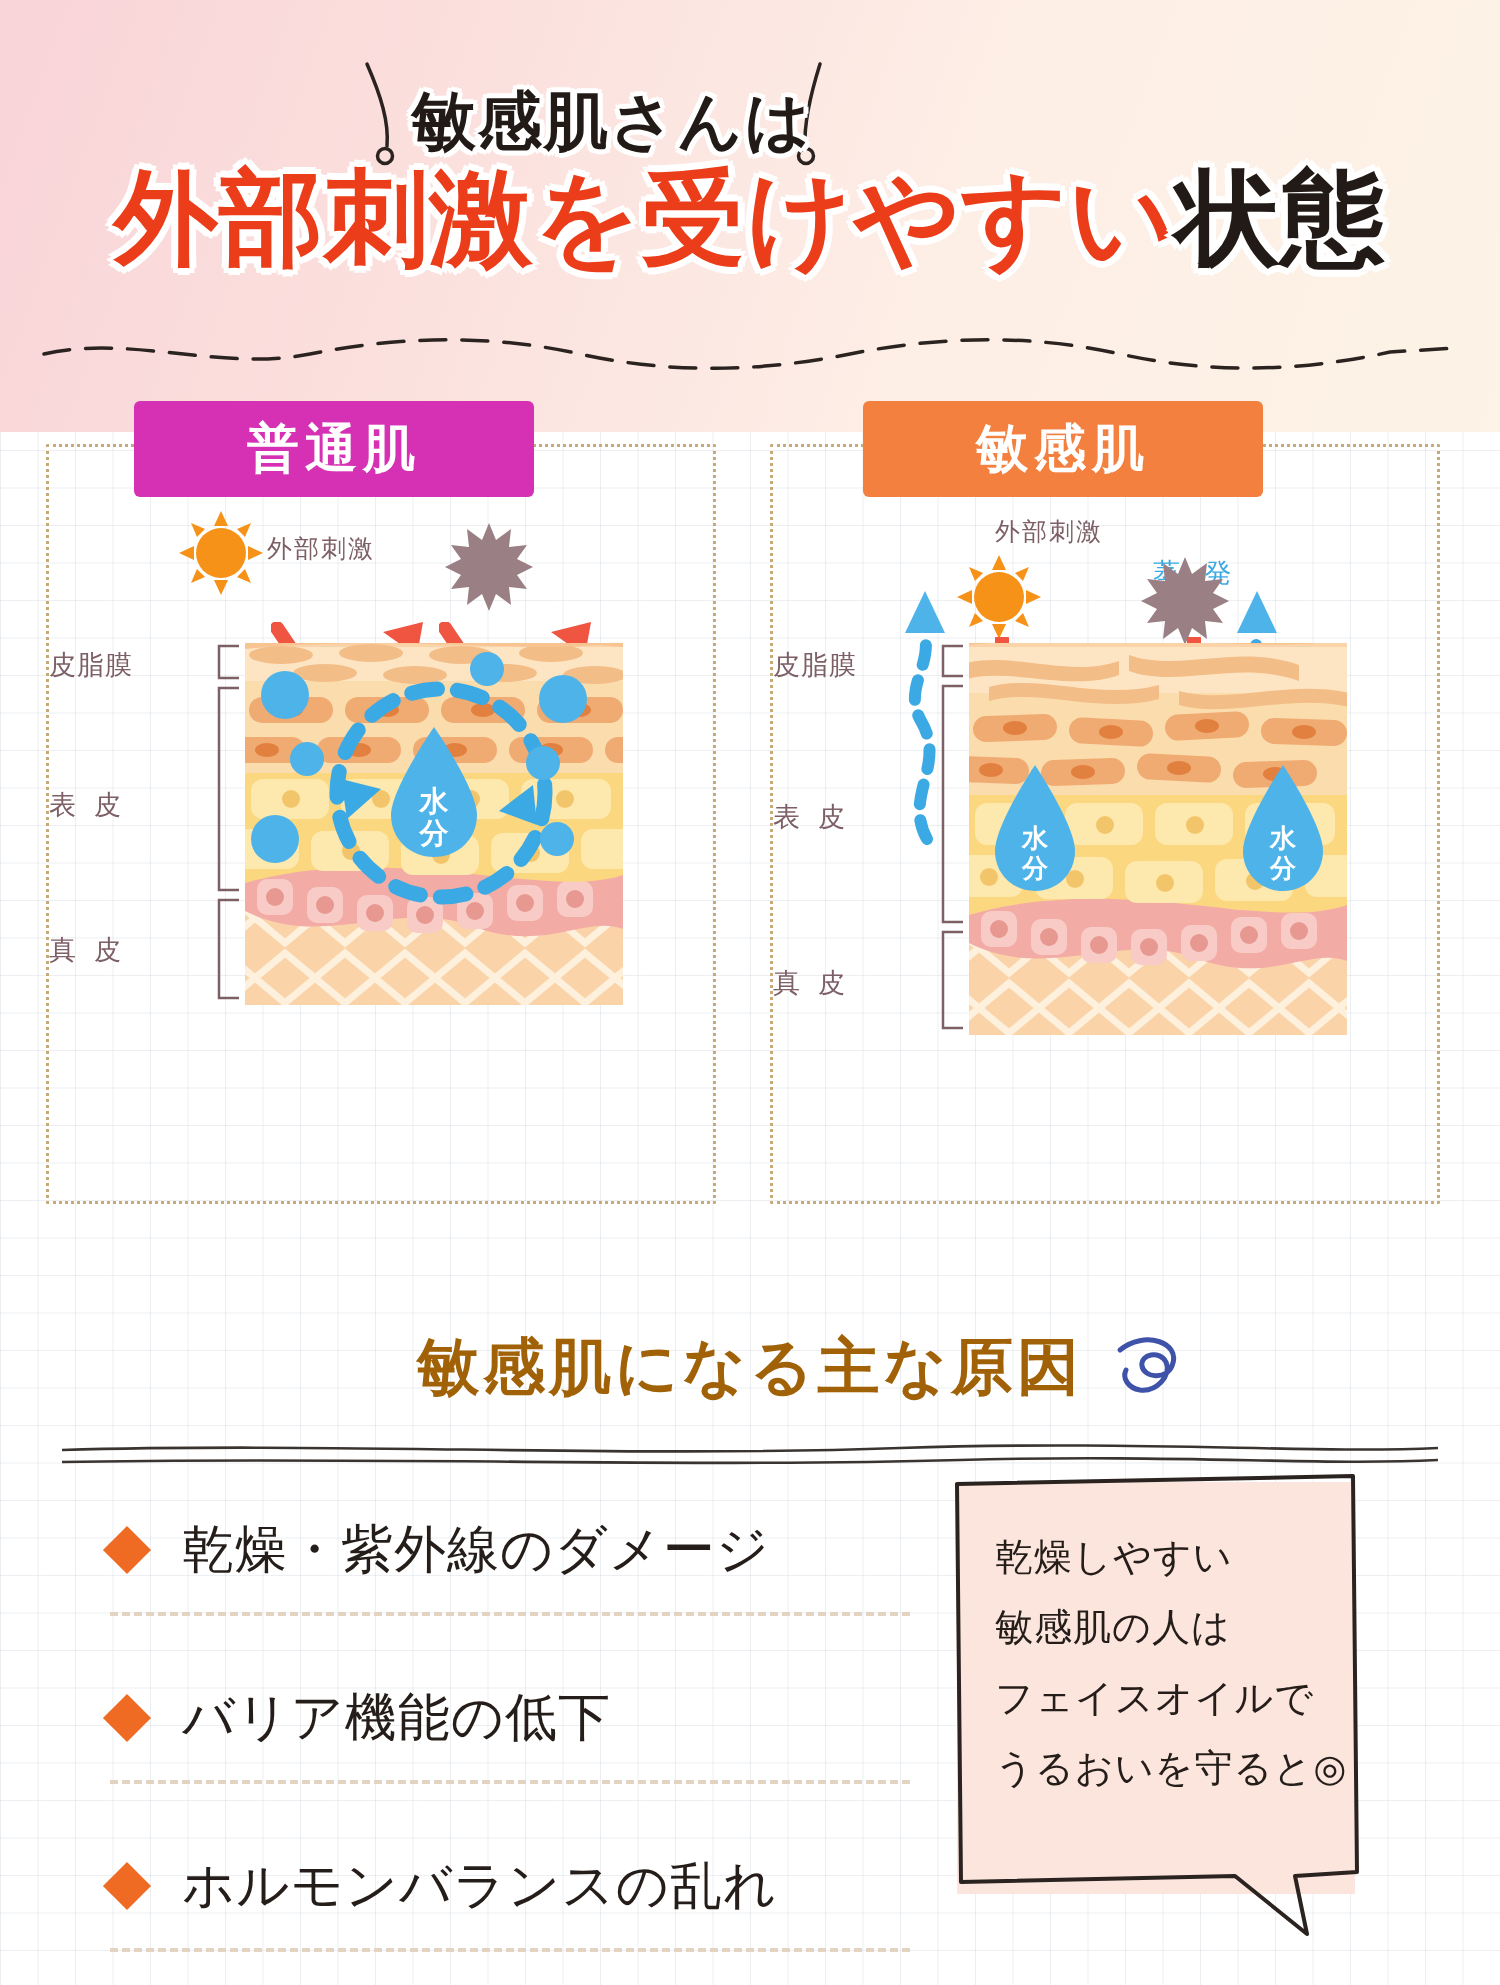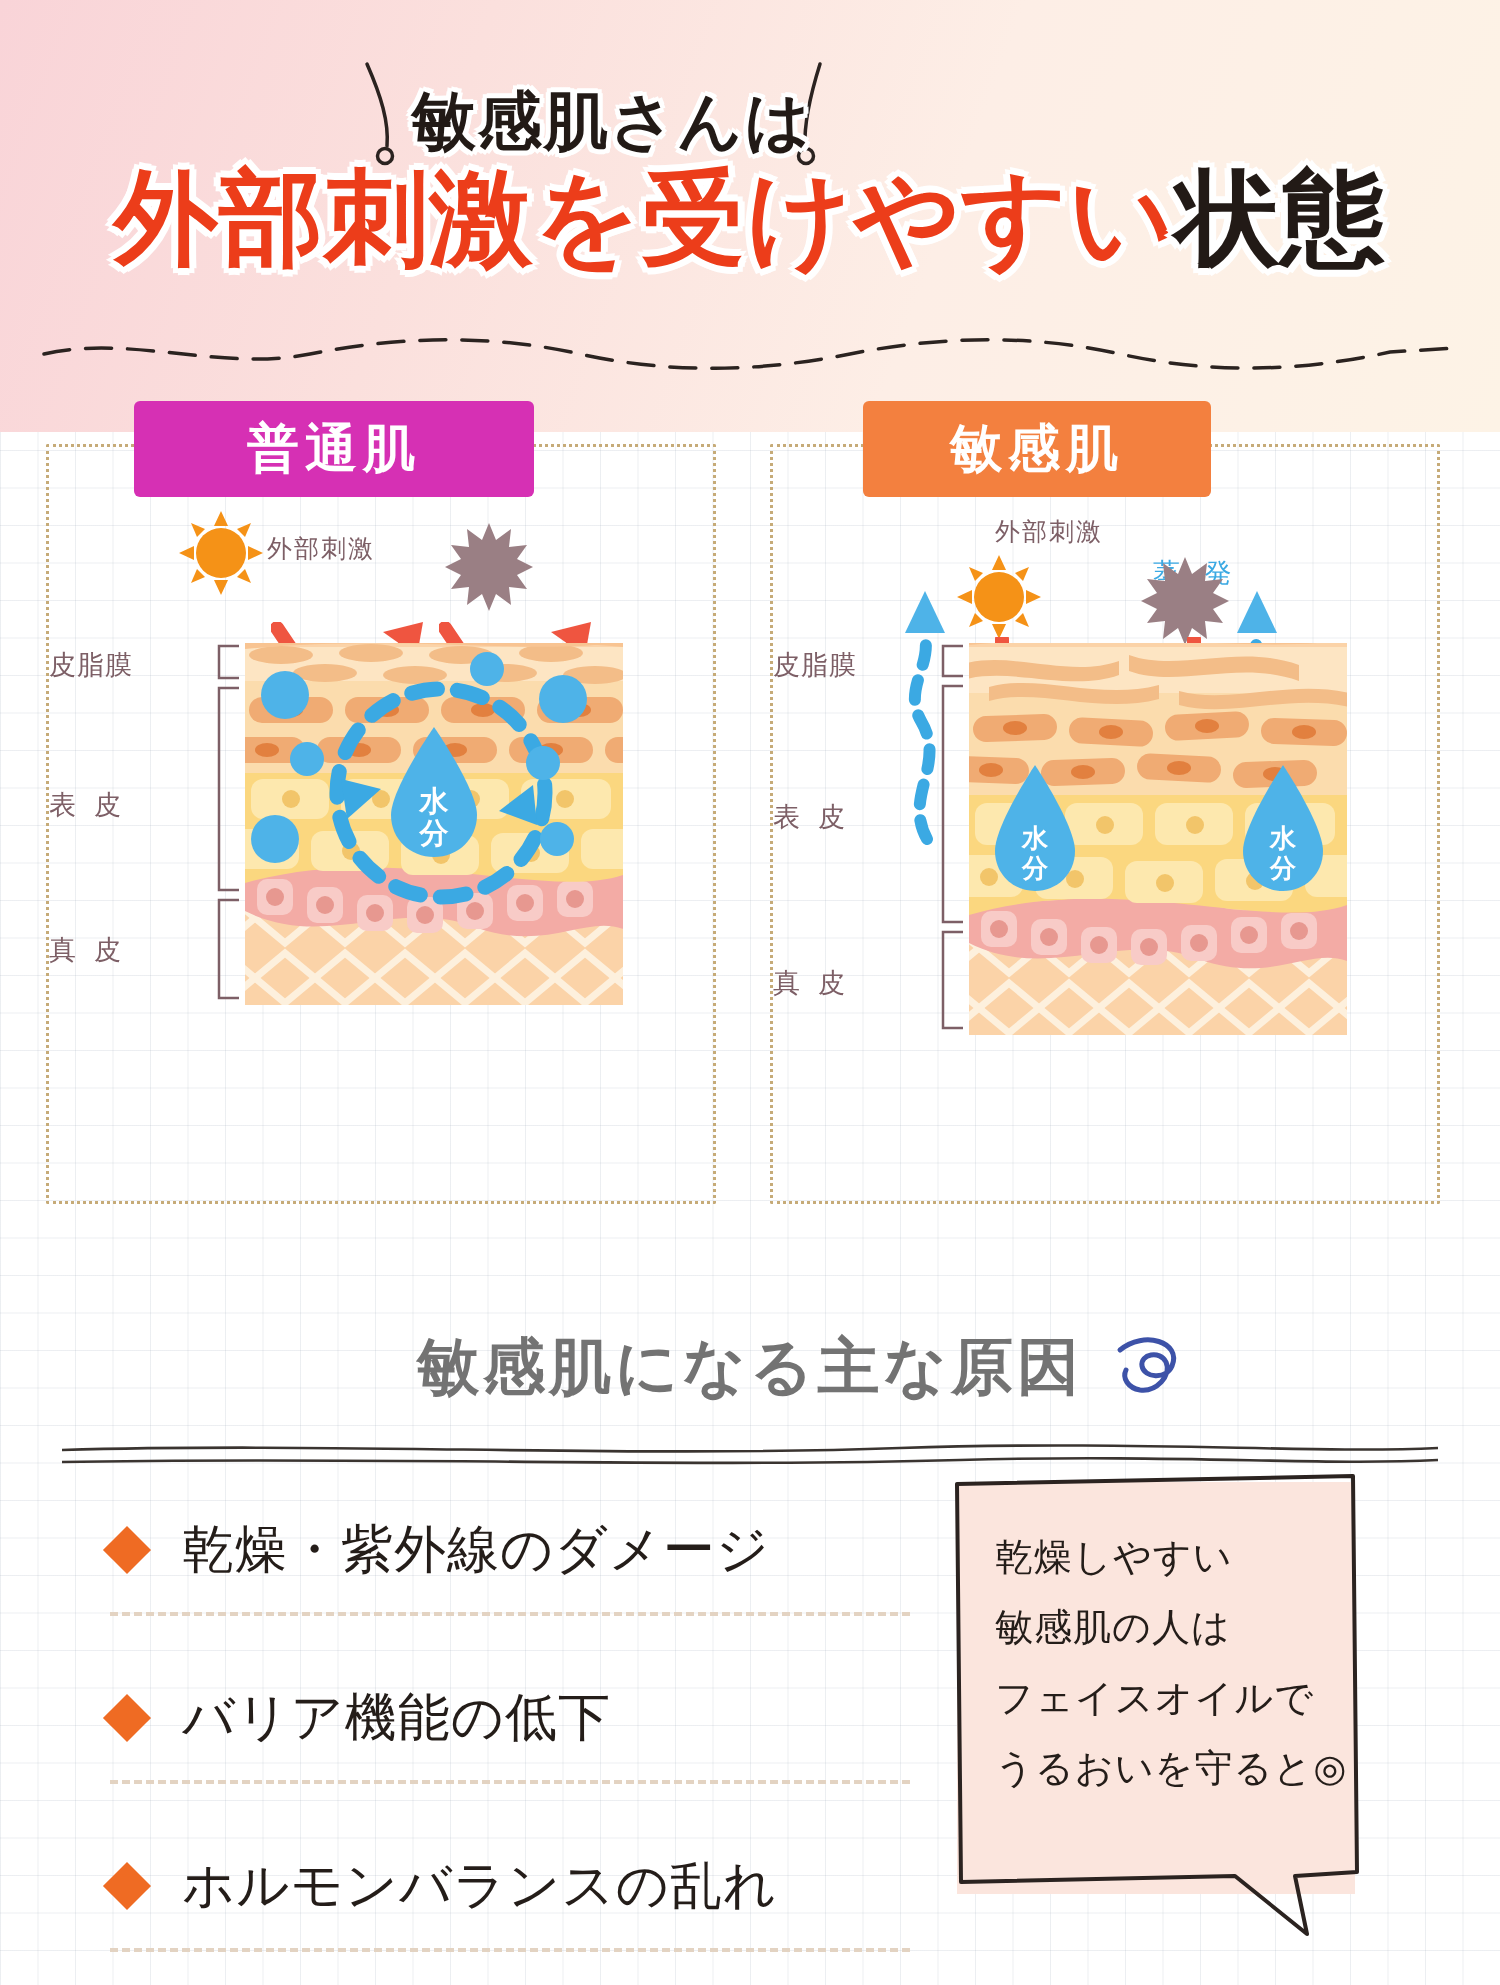--- a/index.html
+++ b/index.html
@@ -72,40 +72,40 @@
   #panel-normal { left: 46px; }
   #panel-sensitive { left: 770px; }
 
   .panel-badge {
     position: absolute; top: -46px; height: 96px; border-radius: 6px;
     display: flex; align-items: center; justify-content: center;
     font-size: 52px; font-weight: 700; color: #ffffff;
     letter-spacing: 6px;
   }
   #badge-normal { left: 85px; width: 400px; background: #d630b4; }
-  #badge-sensitive { left: 90px; width: 348px; background: #f3803f; }
+  #badge-sensitive { left: 90px; width: 400px; background: #f3803f; }
 
   .lbl-stimuli {
     position: absolute; font-size: 25px; color: #7d5f66; letter-spacing: 2px;
     font-weight: 500;
   }
   .lbl-evap {
     position: absolute; font-size: 27px; color: #3ba9e3; letter-spacing: 8px;
     font-weight: 500;
   }
   .layer-label {
     position: absolute; font-size: 27px; color: #7d5f66; letter-spacing: 1px;
     font-weight: 500; text-align: left;
   }
   .layer-label.spaced { letter-spacing: 18px; }
 
   .skin-svg { position: absolute; }
   #causes-title {
     position: absolute; left: 0; top: 1325px; width: 1500px; text-align: center;
-    font-size: 62px; font-weight: 700; color: #737373; letter-spacing: 4px;
+    font-size: 62px; font-weight: 700; color: #a16207; letter-spacing: 4px;
     z-index: 4;
   }
   #title-doodle { position: absolute; left: 1110px; top: 1330px; z-index: 4; }
   #title-rule { position: absolute; left: 60px; top: 1440px; z-index: 4; }
 
   .cause-row {
     position: absolute; left: 110px; width: 800px; height: 40px;
     display: flex; align-items: center; z-index: 4;
   }
   .cause-diamond {

